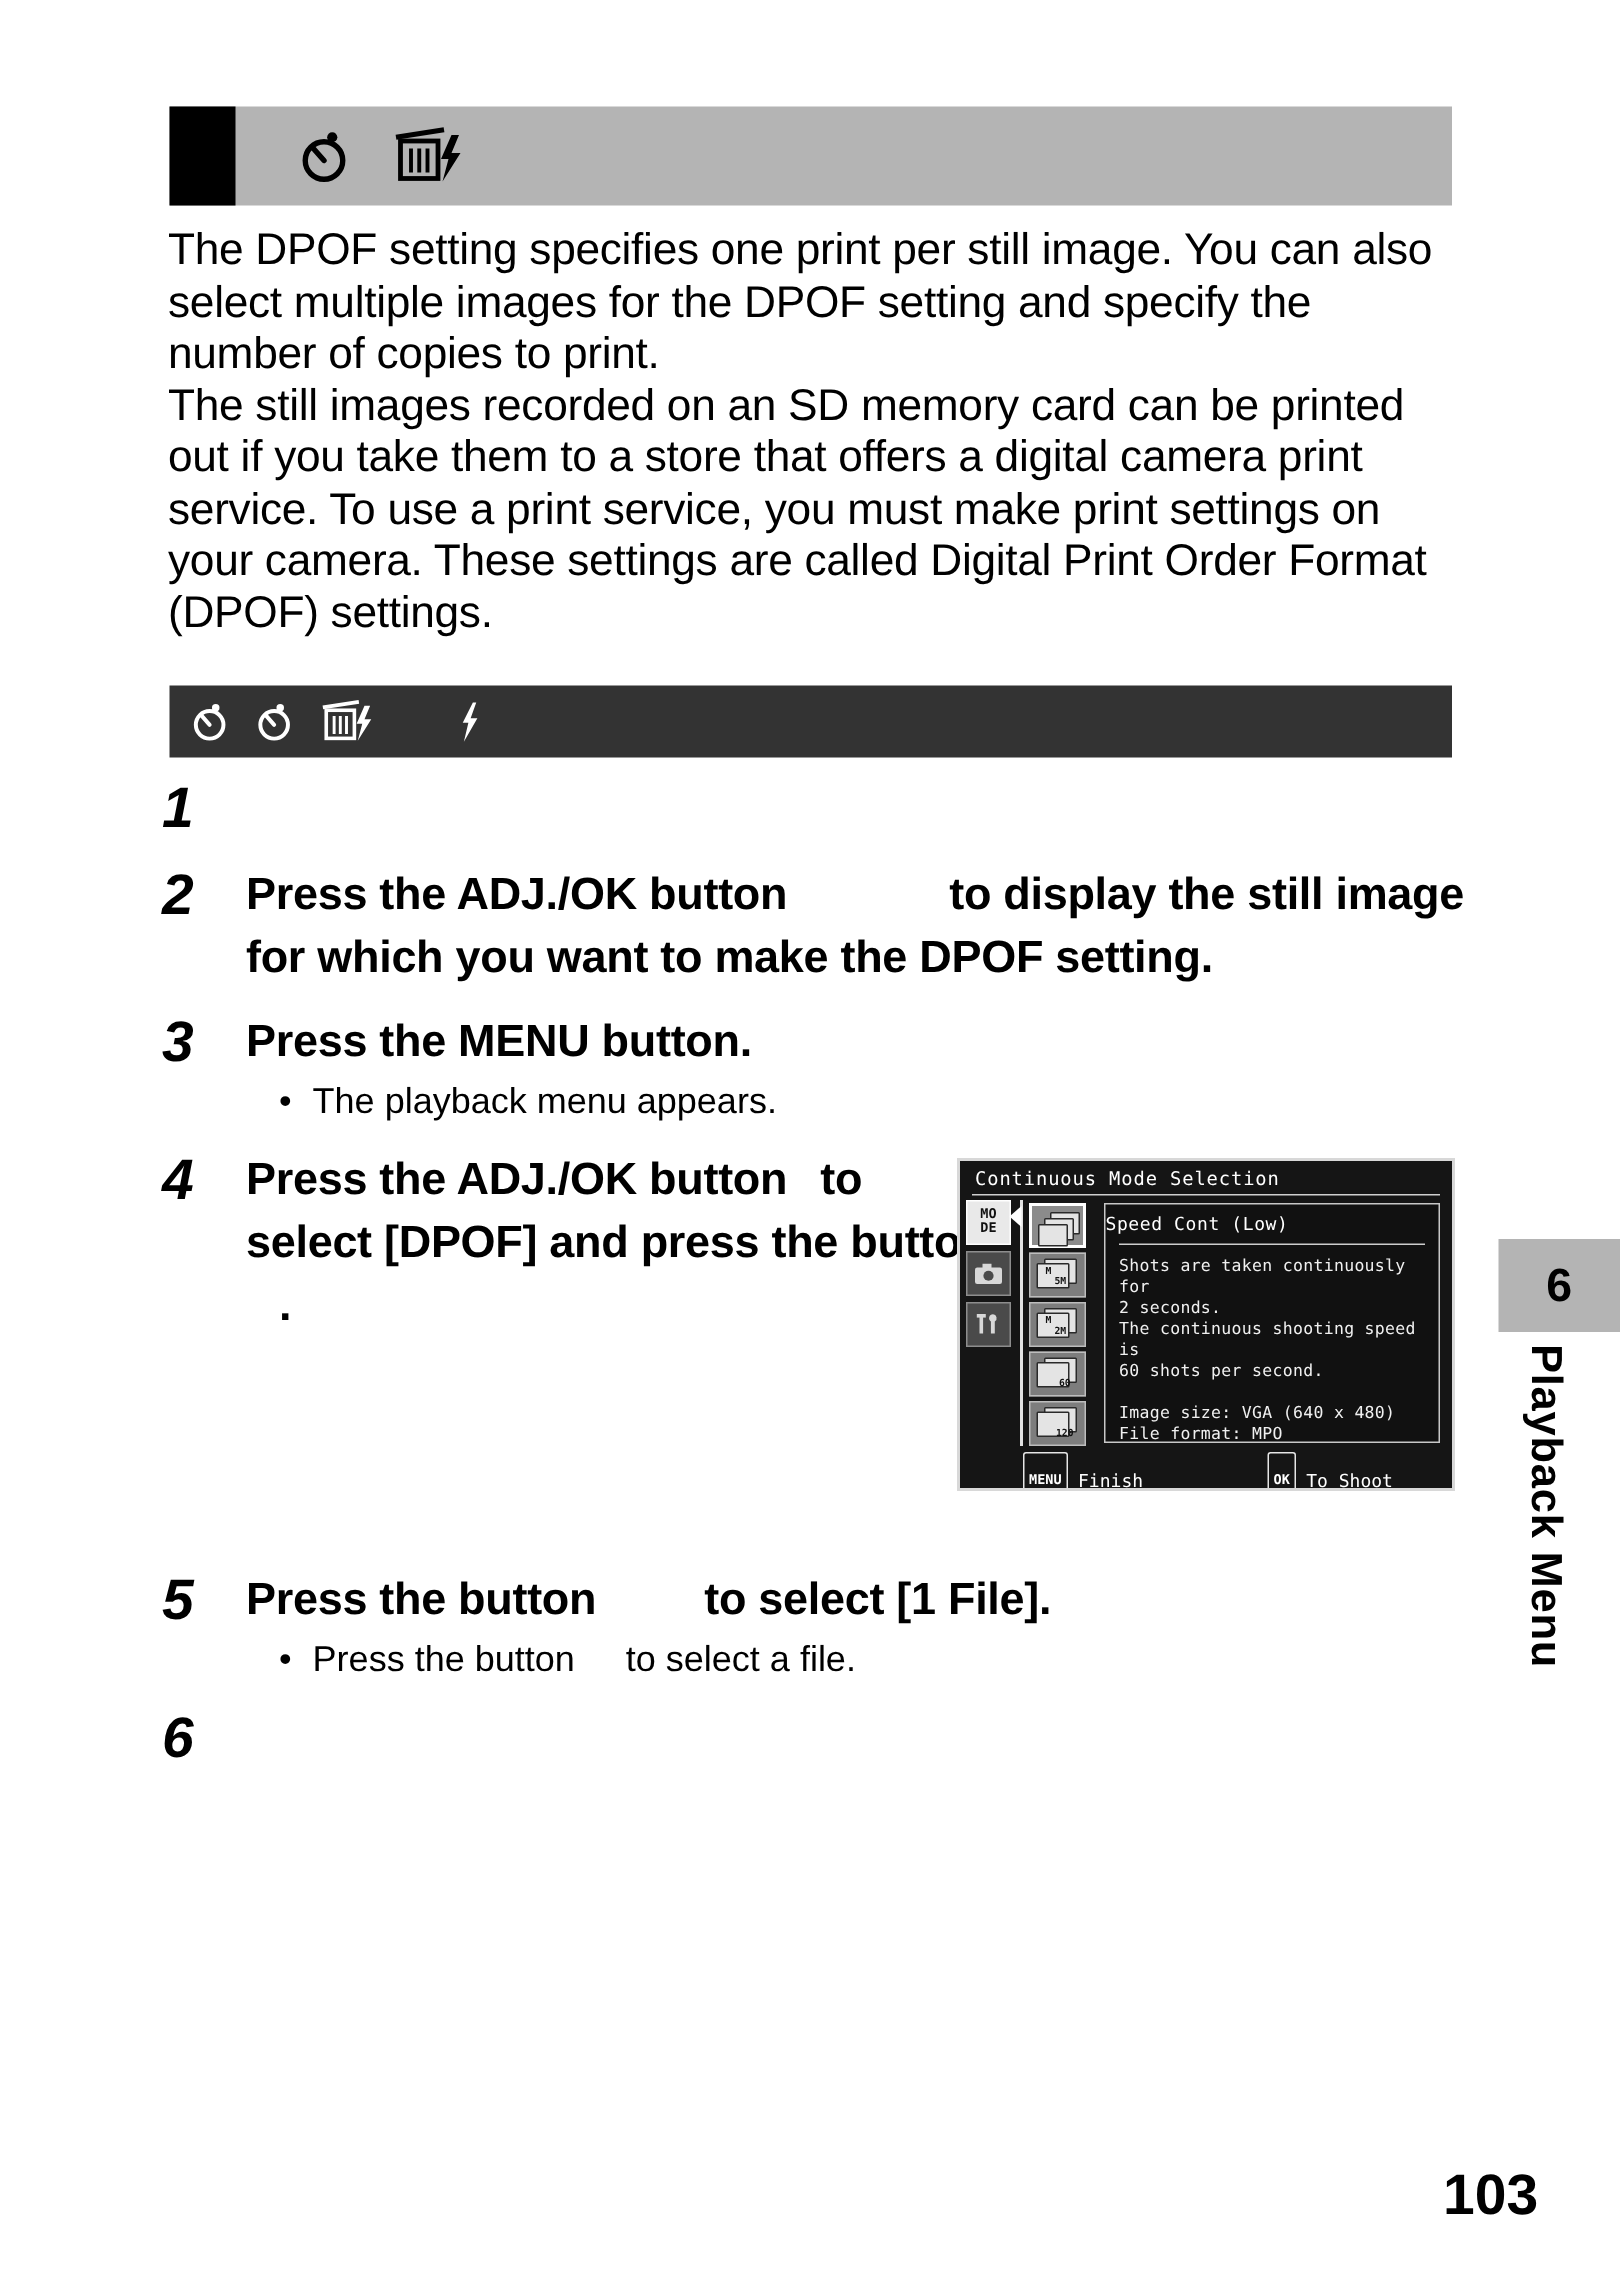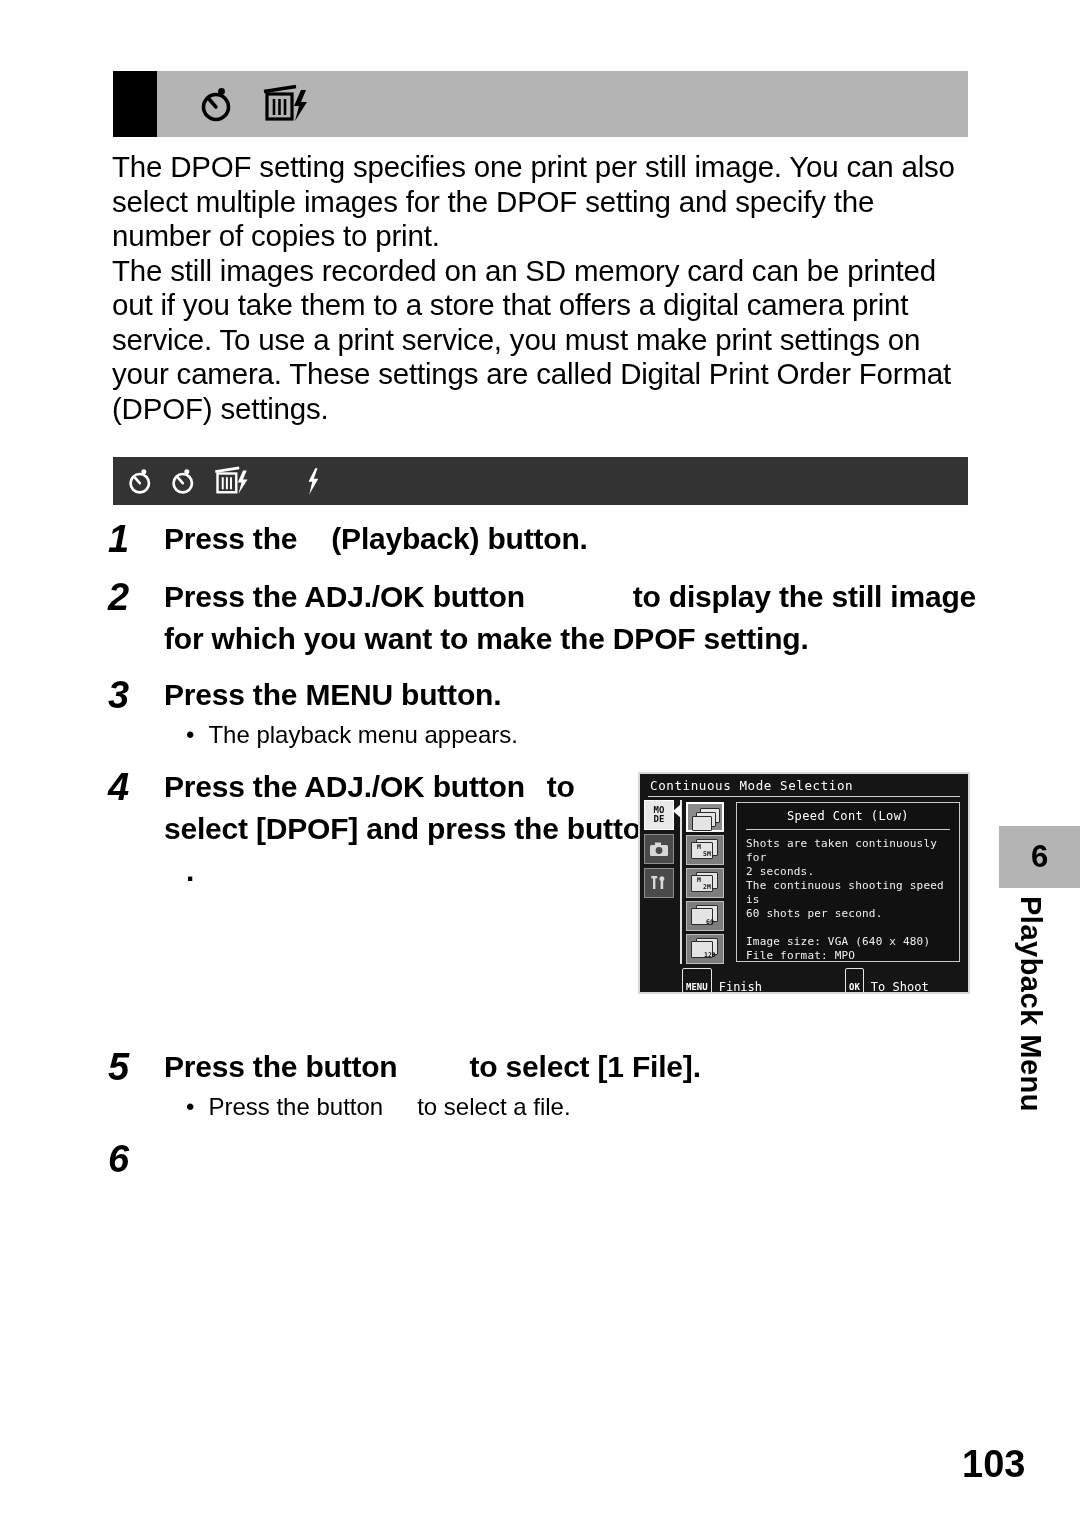--- a/index.html
+++ b/index.html
@@ -250,21 +250,21 @@
     position: absolute;
     left: 96px;
     top: 28px;
     width: 224px;
     height: 160px;
     border: 1.5px solid #c8c8c8;
     box-sizing: border-box;
     background: #111111;
   }
   .lcd-panel-title {
-    text-align: center;
+    text-align: left;
     font-size: 12px;
     margin-top: 6px;
     letter-spacing: 0.4px;
     color: #ffffff;
   }
   .lcd-panel-rule {
     margin: 6px auto 0;
     width: 204px;
     height: 1px;
     background: #cdcdcd;
@@ -406,23 +406,20 @@
   <svg class="icn" width="18" height="30" viewBox="0 0 20 40">
     <polygon points="13,3 4,21 9,21 5,38 17,17 11,17 16,3" fill="#fff"></polygon>
   </svg>
   <span class="proc-title-text"></span>
 </div>
 
 <div class="steps">
 
   <div class="step">
     <div class="step-num">1</div>
-    <div class="step-text">
-      <span>Press the</span><span class="inline-gap"></span><span>(Playback) button.</span>
-    </div>
   </div>
 
   <div class="step" style="margin-top:12px;">
     <div class="step-num">2</div>
     <div class="step-text" style="width:830px;">
       <span>Press the ADJ./OK button</span><span class="inline-gap-lg"></span><span>to display the still image for which you want to make the DPOF setting.</span>
     </div>
   </div>
 
   <div class="step" style="margin-top:12px;">

